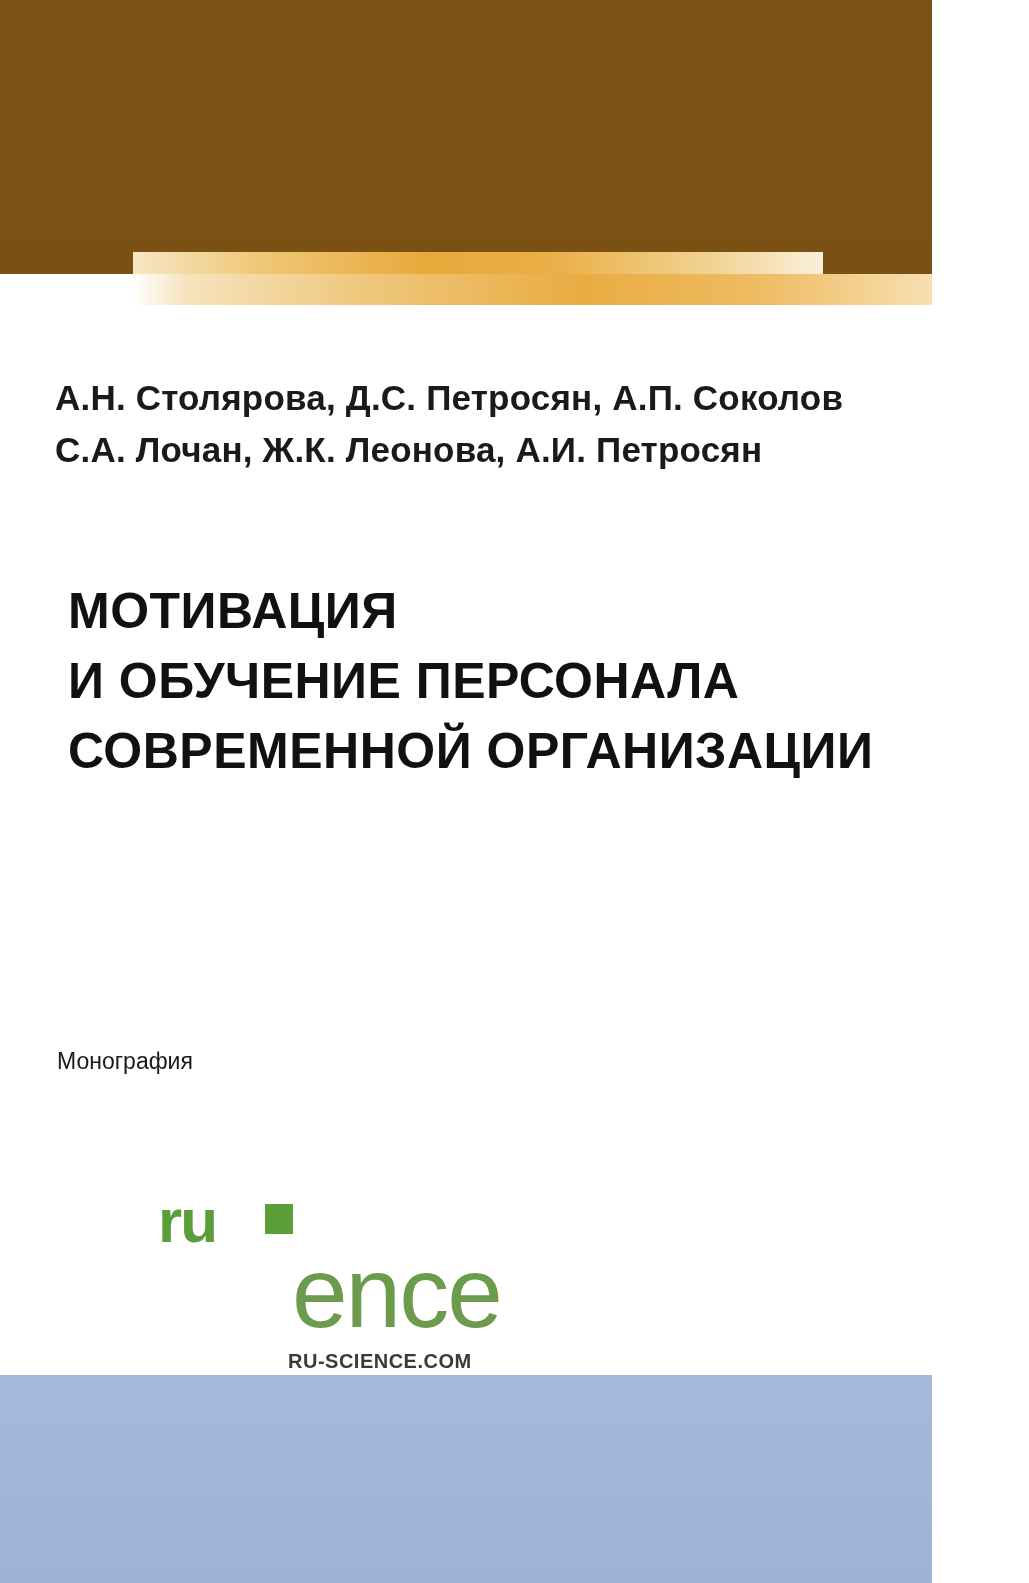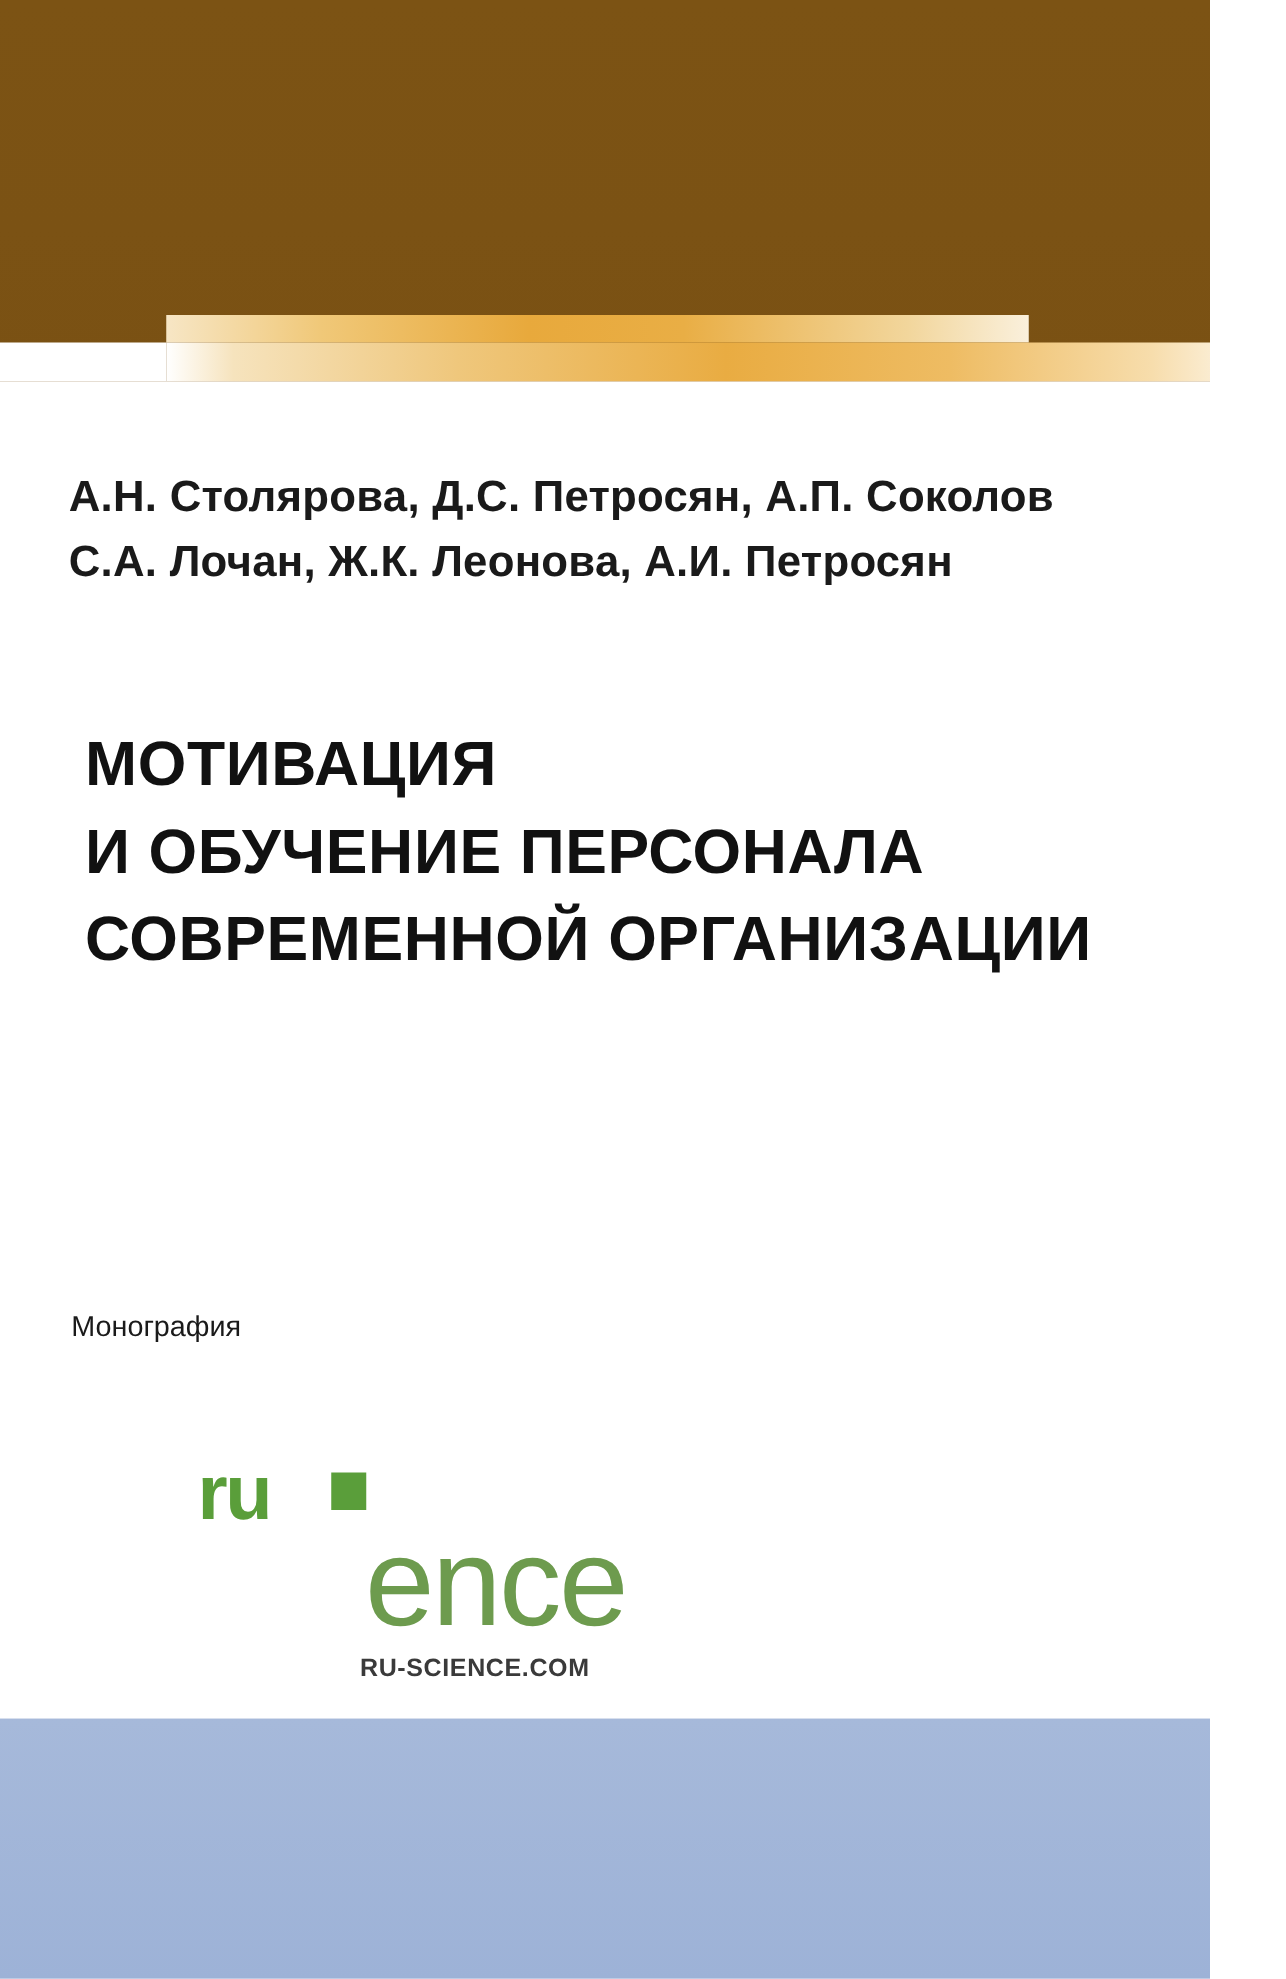--- a/index.html
+++ b/index.html
@@ -10,21 +10,20 @@
   }
   body {
     font-family: "Liberation Sans", sans-serif;
   }
   .cover {
     position: relative;
     width: 932px;
     height: 1583px;
     background: #ffffff;
     overflow: hidden;
-    padding-left: 36px;
   }
   
   .top-band {
     position: absolute;
     left: 0;
     top: 0;
     width: 1029px;
     height: 305px;
     background: #7d5415;
     background: linear-gradient(180deg, #7c5314 0%, #7b5214 60%, #7a5113 100%);
@@ -107,21 +106,21 @@
     left: 57px;
     top: 1048px;
     font-size: 23px;
     color: #1a1a1a;
     font-weight: normal;
   }
   
   .logo {
     position: absolute;
     left: 60px;
-    top: 1164px;
+    top: 1190px;
     width: 440px;
     height: 190px;
   }
   .logo-ru {
     position: absolute;
     left: 98px;
     top: 0px;
     font-size: 62px;
     font-weight: bold;
     color: #5a9e3a;

